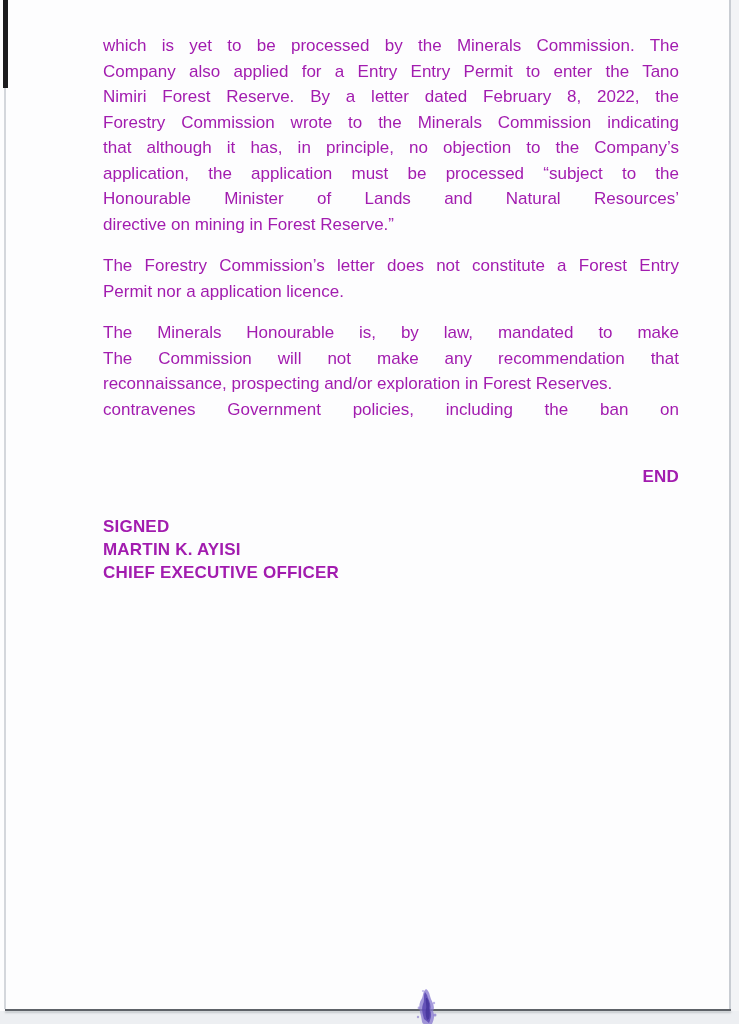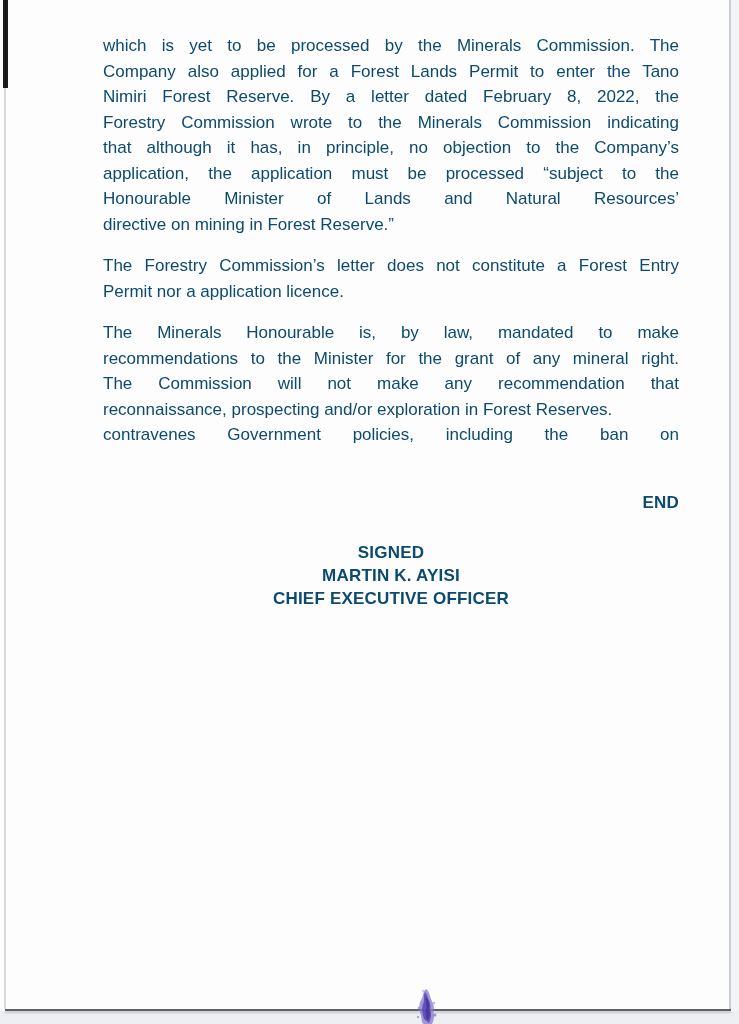--- a/index.html
+++ b/index.html
@@ -51,21 +51,21 @@
     left: 5px; top: 1009px;
     width: 726px; height: 2px;
     background: #5e6268;
     box-shadow: 0 2px 2px rgba(120,125,132,0.35);
   }
   
   .textcol {
     position: absolute;
     left: 103px; top: 33px;
     width: 576px;
-    color: #0c4a6e;
+    color: #a21caf;
     font-size: 17px;
     line-height: 25.5px;
   }
   .para { margin: 0 0 16px 0; }
   .line { white-space: normal; }
   .j {
     text-align: justify;
     text-align-last: justify;
     text-justify: inter-word;
   }
@@ -73,58 +73,56 @@
   .center-block {
     margin-top: 42px;
     text-align: right;
     font-weight: bold;
     font-size: 17px;
     line-height: 25px;
     letter-spacing: 0.2px;
   }
   .sig-block {
     margin-top: 26px;
-    text-align: center;
     font-weight: bold;
     font-size: 17px;
     line-height: 23px;
     letter-spacing: 0.2px;
   }
   .ink-blot {
     position: absolute;
     left: 410px; top: 988px;
     width: 32px; height: 36px;
   }
 </style>
 </head>
 <body>
 
 <div class="page-wrap">
 
   <div class="textcol">
 
     <div class="para">
       <div class="line j">which is yet to be processed by the Minerals Commission. The</div>
-      <div class="line j">Company also applied for a Forest Lands Permit to enter the Tano</div>
+      <div class="line j">Company also applied for a Entry Entry Permit to enter the Tano</div>
       <div class="line j">Nimiri Forest Reserve. By a letter dated February 8, 2022, the</div>
       <div class="line j">Forestry Commission wrote to the Minerals Commission indicating</div>
       <div class="line j">that although it has, in principle, no objection to the Company’s</div>
       <div class="line j"><span>application, the application must be processed </span><span class="b">“subject to the</span></div>
       <div class="line j b">Honourable Minister of Lands and Natural Resources’</div>
       <div class="line b">directive on mining in Forest Reserve.”</div>
     </div>
 
     <div class="para">
       <div class="line j">The Forestry Commission’s letter does not constitute a Forest Entry</div>
       <div class="line">Permit nor a application licence.</div>
     </div>
 
     <div class="para">
       <div class="line j">The Minerals Honourable is, by law, mandated to make</div>
-      <div class="line j">recommendations to the Minister for the grant of any mineral right.</div>
       <div class="line j">The Commission will not make any recommendation that</div>
       <div class="line">reconnaissance, prospecting and/or exploration in Forest Reserves.</div>
       <div class="line j">contravenes Government policies, including the ban on</div>
     </div>
 
     <div class="center-block">END</div>
 
     <div class="sig-block">
       <div>SIGNED</div>
       <div>MARTIN K. AYISI</div>

